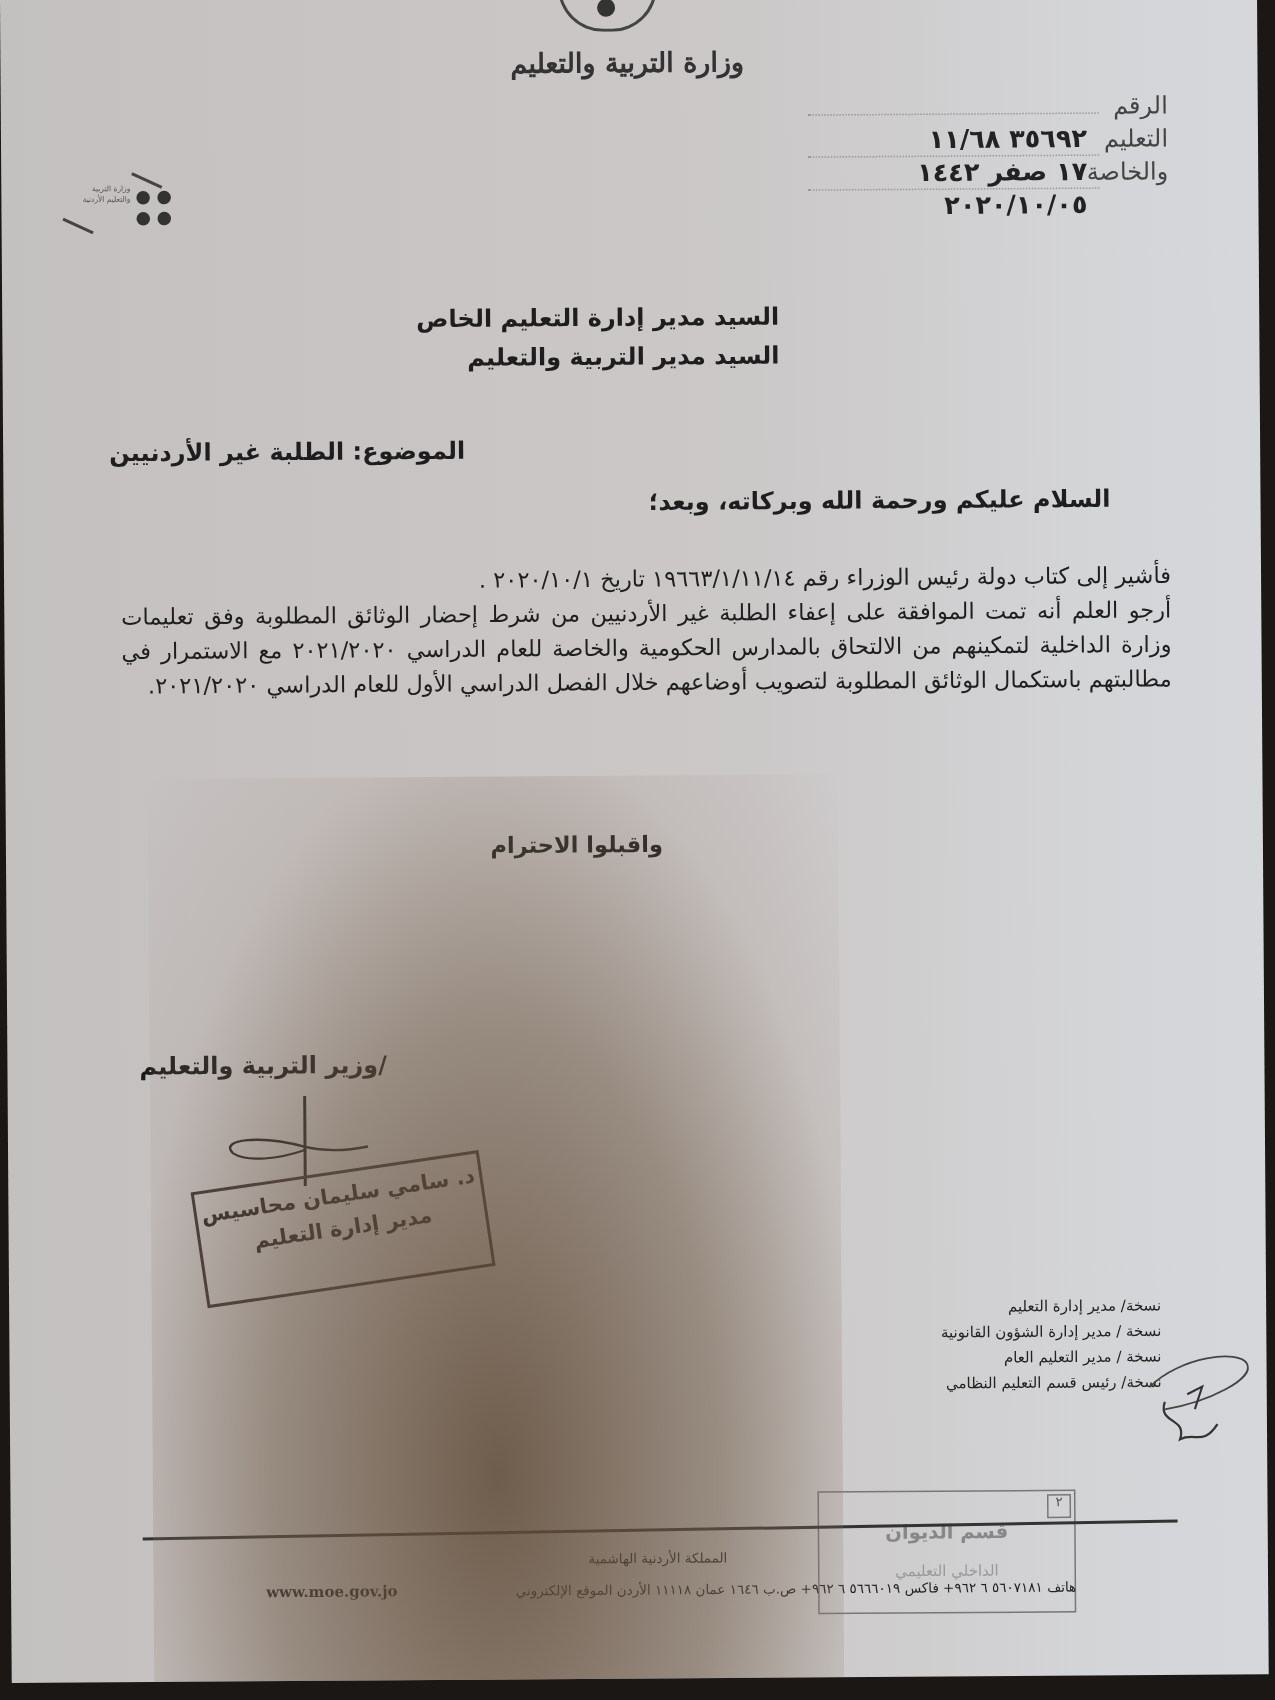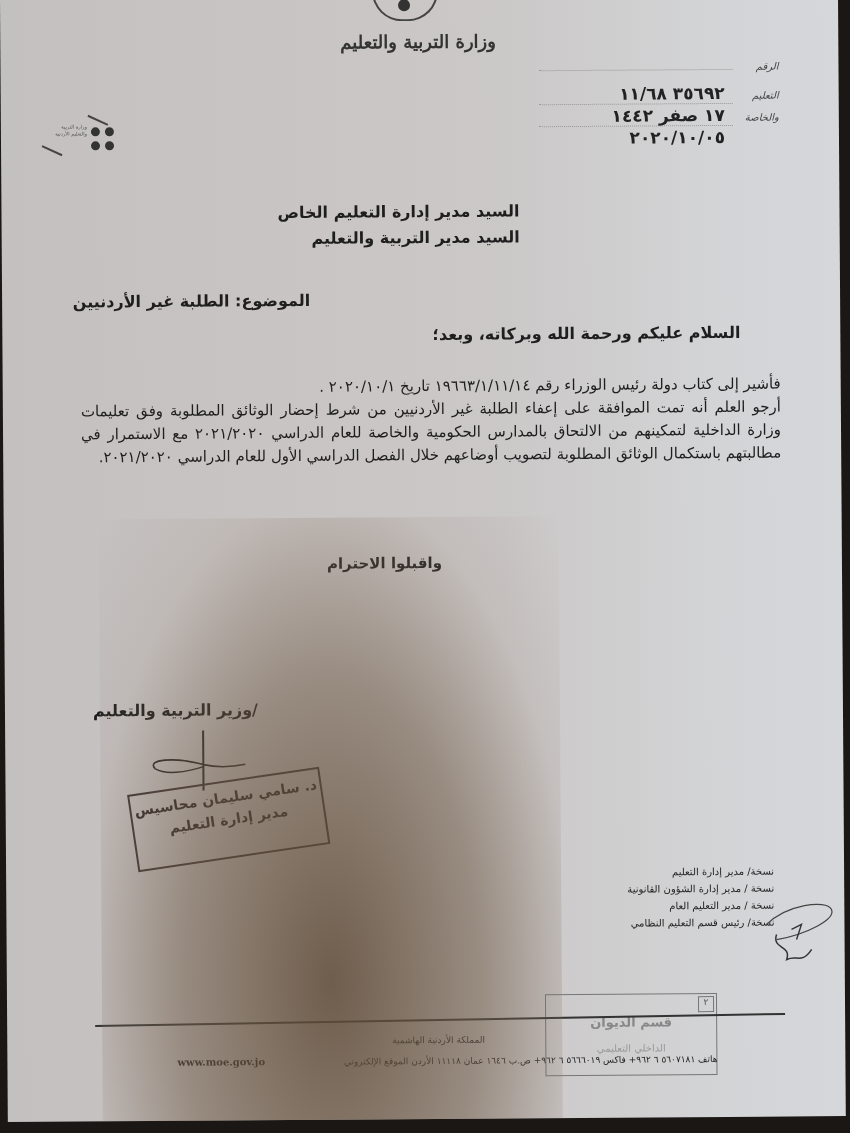--- a/index.html
+++ b/index.html
@@ -32,21 +32,21 @@
 
   .logo-box { left: 38px; top: 118px; width: 80px; height: 50px; }
   .logo-dots { position: absolute; left: 52px; top: 10px; width: 24px; height: 24px; display: grid; grid-template-columns: 1fr 1fr; gap: 3px; }
   .logo-dots span { background: #333; border-radius: 50%; width: 9px; height: 9px; }
   .logo-text { position: absolute; left: 8px; top: 6px; width: 40px; font-size: 5px; line-height: 7px; color: #555; }
   .logo-line1 { position: absolute; left: 48px; top: 2px; width: 22px; height: 2px; background: #444; transform: rotate(25deg); }
   .logo-line2 { position: absolute; left: 2px; top: 32px; width: 22px; height: 2px; background: #444; transform: rotate(25deg); }
 
   .ref-block { right: 60px; top: 66px; width: 240px; font-size: 11px; color: #333; }
   .ref-row { display: flex; flex-direction: row; align-items: baseline; height: 22px; }
-  .ref-label { width: 46px; font-size: 10px; color: #444; font-style: italic; }
+  .ref-label { width: 46px; font-size: 16px; color: #444; }
   .ref-value { flex: 1; font-size: 17px; font-weight: bold; color: #222; border-bottom: 1px dotted #999; padding-right: 8px; }
   .ref-extra { font-size: 17px; font-weight: bold; color: #222; padding-right: 54px; }
 
   .addressee { right: 320px; top: 202px; font-size: 16px; font-weight: bold; color: #1e1e1e; line-height: 26px; text-align: right; }
   .subject { right: 530px; top: 293px; font-size: 16px; font-weight: bold; color: #1e1e1e; }
   .greeting { right: 100px; top: 328px; font-size: 16px; font-weight: bold; color: #1e1e1e; }
   .body-text { right: 60px; top: 378px; width: 700px; font-size: 15px; color: #1e1e1e; line-height: 23px; text-align: justify; }
   .closing { right: 400px; top: 557px; font-size: 15px; font-weight: bold; color: #1e1e1e; }
 
   .signer-title { left: 88px; top: 702px; font-size: 16px; font-weight: bold; color: #1a1a1a; }

